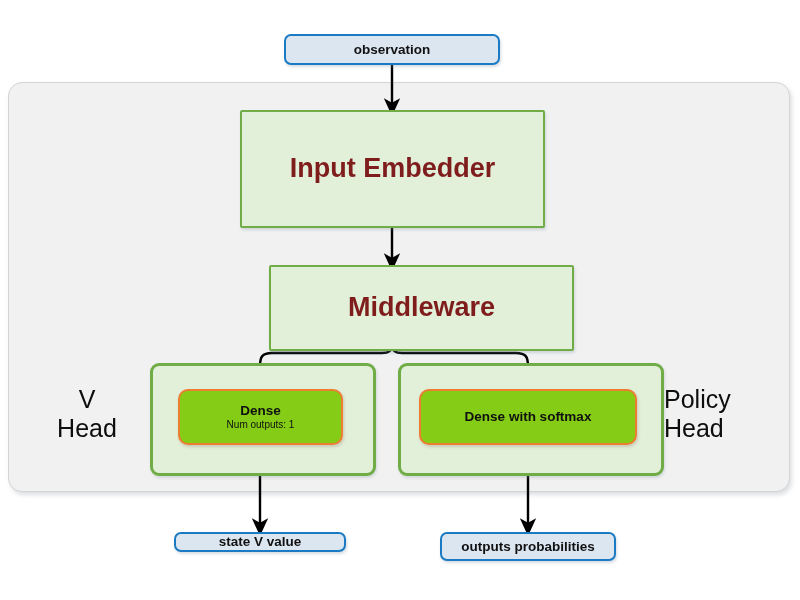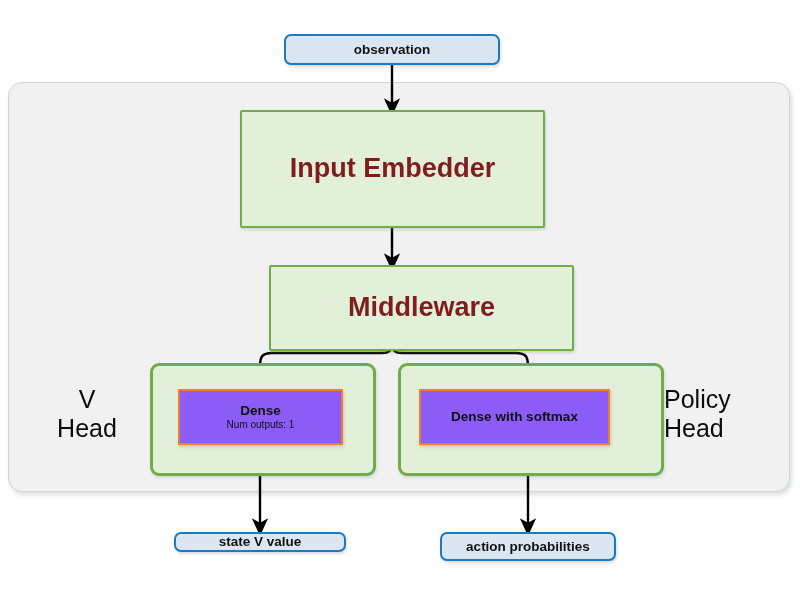--- a/index.html
+++ b/index.html
@@ -47,23 +47,23 @@
   
   .head-group{
     background:#e2efd9;
     border:3px solid #70ad47;
     border-radius:9px;
     box-shadow:1px 2px 3px rgba(120,140,160,0.25);
   }
 
   
   .orange{
-    background:#8b5cf6;
+    background:#84cc16;
     border:2.5px solid #ed7d31;
-    border-radius:1px;
+    border-radius:10px;
     color:#101010;
     box-shadow:1px 2px 3px rgba(150,120,100,0.30);
   }
   .orange .title{font-size:13.5px;font-weight:bold;}
   .orange .sub{font-size:10px;font-weight:normal;}
 
   
   #panel{
     position:absolute;
     left:8px;top:82px;width:782px;height:410px;
@@ -127,34 +127,34 @@
     <span>Middleware</span>
   </div>
 
   <div class="head-group" style="position:absolute;left:150px;top:363px;width:220px;height:107px;"></div>
   <div class="node orange" style="left:178px;top:389px;width:165px;height:56px;">
     <span class="title">Dense</span>
     <span class="sub">Num outputs: 1</span>
   </div>
 
   <div class="head-group" style="position:absolute;left:398px;top:363px;width:260px;height:107px;"></div>
-  <div class="node orange" style="left:419px;top:389px;width:191px;height:56px;gap:48px;">
+  <div class="node orange" style="left:419px;top:389px;width:218px;height:56px;gap:48px;">
     <span class="title">Dense with softmax</span>
   </div>
 
   <div class="head-label" id="label-v">
     <div>V</div>
     <div>Head</div>
   </div>
   <div class="head-label" id="label-policy">
     <div>Policy</div>
     <div>Head</div>
   </div>
 
   <div class="node io" style="left:174px;top:532px;width:172px;height:20px;">
     <span>state V value</span>
   </div>
 
   <div class="node io" style="left:440px;top:532px;width:176px;height:29px;">
-    <span>action probabilities</span>
+    <span>outputs probabilities</span>
   </div>
 
 </div>
 
 </body></html>

